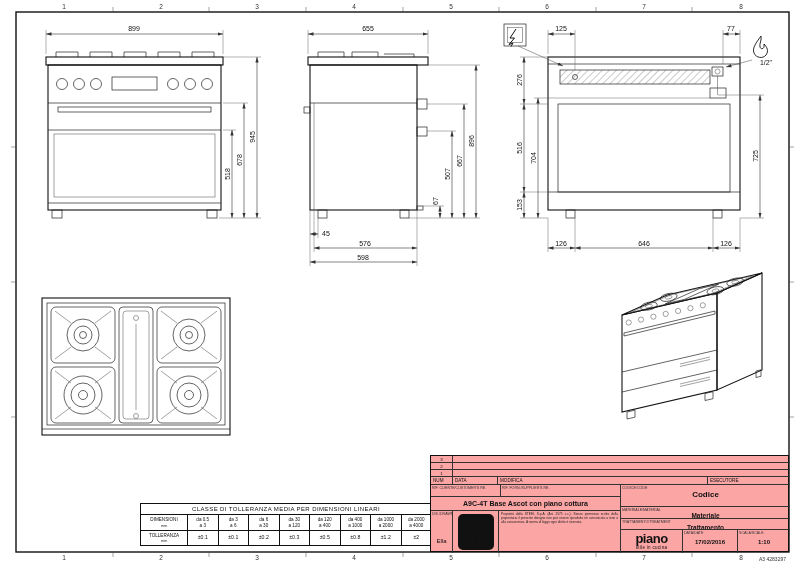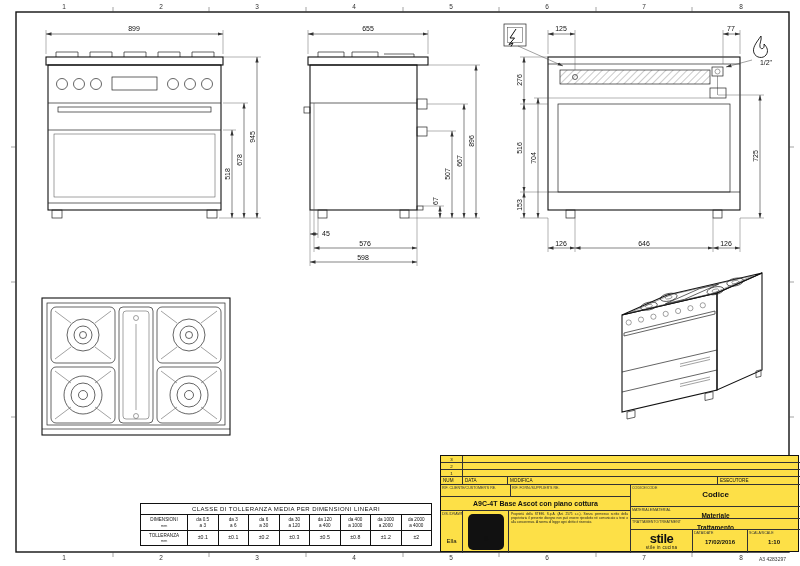--- a/index.html
+++ b/index.html
@@ -20,21 +20,21 @@
   #tol-table{position:absolute;left:140px;top:503px;width:292px;border:1px solid #111;background:#fff}
   .tt-title{height:11px;border-bottom:1px solid #111;font-size:6px;letter-spacing:.4px;display:flex;align-items:center;justify-content:center;white-space:nowrap}
   .tt-row{display:grid;grid-template-columns:46px repeat(8,1fr);height:15px}
   .tt-row.second{border-top:1px solid #111}
   .tt-row>div{border-left:1px solid #111;display:flex;flex-direction:column;align-items:center;justify-content:center;font-size:4.6px;line-height:5.4px;text-align:center}
   .tt-row>div:first-child{border-left:none}
   .tt-row .unit{font-size:4px;color:#333}
   .tt-row .tol{font-size:5.2px}
 
   
-  #title-block{position:absolute;left:440px;top:455px;width:359px;height:97px;border:1.2px solid #111;background:#fde047;font-size:5px}
+  #title-block{position:absolute;left:430px;top:455px;width:359px;height:97px;border:1.2px solid #111;background:#fca5a5;font-size:5px}
   #title-block .cell{position:absolute;border-right:.8px solid #333;border-bottom:.8px solid #333;overflow:hidden}
   #title-block .cap{display:block;font-size:3.6px;color:#333;padding:1px 1px 0;white-space:nowrap}
   #title-block .val{display:block;text-align:center;font-weight:bold}
   #title-block .hdr{font-size:4.6px;display:flex;align-items:center;padding-left:2px}
   #title-block .revnum{display:flex;align-items:center;justify-content:center;font-size:4.4px}
   #title-block .disc{font-size:3.2px;line-height:3.9px;color:#222;padding:2px;text-align:justify}
   .wordmark{display:flex;flex-direction:column;align-items:center;justify-content:center;height:100%}
   .steel-word{font-weight:bold;font-size:13px;letter-spacing:-.5px;line-height:12px}
   .tagline{font-size:4.5px;letter-spacing:.3px}
 </style>
@@ -379,21 +379,21 @@
   <div class="cell" style="left:22px;top:55px;width:46px;height:42px;border-bottom:none;display:flex;align-items:center;justify-content:center">
     <svg width="38" height="38">
       <rect x="1" y="1" width="36" height="36" rx="5" fill="#111"></rect>
       <text x="19" y="28" text-anchor="middle" font-size="26" font-weight="bold" fill="#fff" font-family="Liberation Sans, sans-serif">S</text>
     </svg>
   </div>
   <div class="cell disc" style="left:68px;top:55px;width:122px;height:42px;border-bottom:none">Proprietà della STEEL S.p.A. (Art. 2575 c.c.). Senza permesso scritto della proprietaria il presente disegno non può essere riprodotto né comunicato a terzi o alla concorrenza. A norma di legge ogni diritto è riservato.</div>
 
   <div class="cell" style="left:190px;top:74px;width:62px;height:23px;border-bottom:none">
     <div class="wordmark">
-      <span class="steel-word">stile</span>
+      <span class="steel-word">piano</span>
       <span class="tagline">stile in cucina</span>
     </div>
   </div>
   <div class="cell" style="left:252px;top:74px;width:55px;height:23px;border-bottom:none">
     <span class="cap">DATA/DATE</span>
     <span class="val" style="font-size:6px;margin-top:4px">17/02/2016</span>
   </div>
   <div class="cell" style="left:307px;top:74px;width:52px;height:23px;border-bottom:none;border-right:none">
     <span class="cap">SCALA/SCALE</span>
     <span class="val" style="font-size:6px;margin-top:4px">1:10</span>

